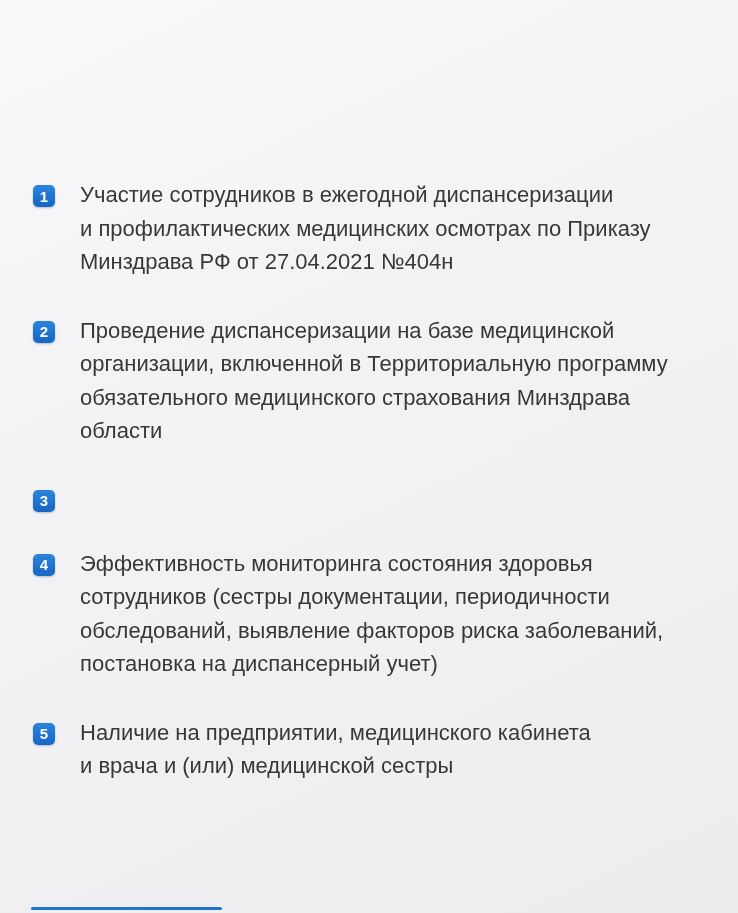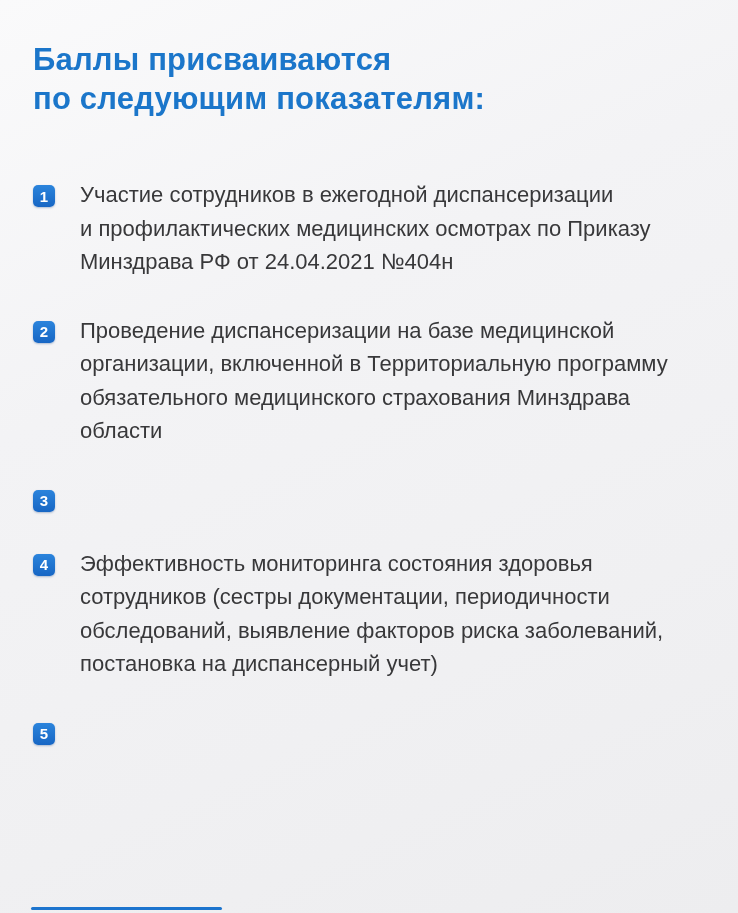--- a/index.html
+++ b/index.html
@@ -72,30 +72,28 @@
     height: 3px;
     border-radius: 2px;
     background: #1c74ce;
   }
 </style>
 </head>
 <body>
 
 <div class="page">
 
-  <div class="title">Баллы присваиваются
-по следующим показателям:</div>
 
   <div class="criteria-list">
 
     <div class="criteria-item">
       <div class="num-badge">1</div>
       <div class="item-text">Участие сотрудников в ежегодной диспансеризации
 и профилактических медицинских осмотрах по Приказу
-Минздрава РФ от 24.04.2021 №404н</div>
+Минздрава РФ от 27.04.2021 №404н</div>
     </div>
 
     <div class="criteria-item">
       <div class="num-badge">2</div>
       <div class="item-text">Проведение диспансеризации на базе медицинской
 организации, включенной в Территориальную программу
 обязательного медицинского страхования Минздрава
 области</div>
     </div>
 
@@ -106,19 +104,21 @@
     <div class="criteria-item">
       <div class="num-badge">4</div>
       <div class="item-text">Эффективность мониторинга состояния здоровья
 сотрудников (сестры документации, периодичности
 обследований, выявление факторов риска заболеваний,
 постановка на диспансерный учет)</div>
     </div>
 
     <div class="criteria-item">
       <div class="num-badge">5</div>
+      <div class="item-text">Наличие на предприятии, медицинского кабинета
+и врача и (или) медицинской сестры</div>
     </div>
 
   </div>
 
   <div class="footer-line"></div>
 
 </div>
 
 </body></html>

